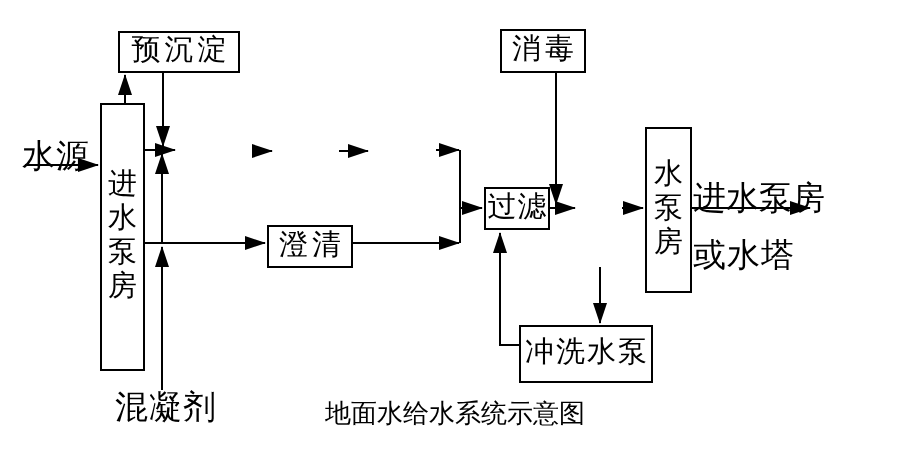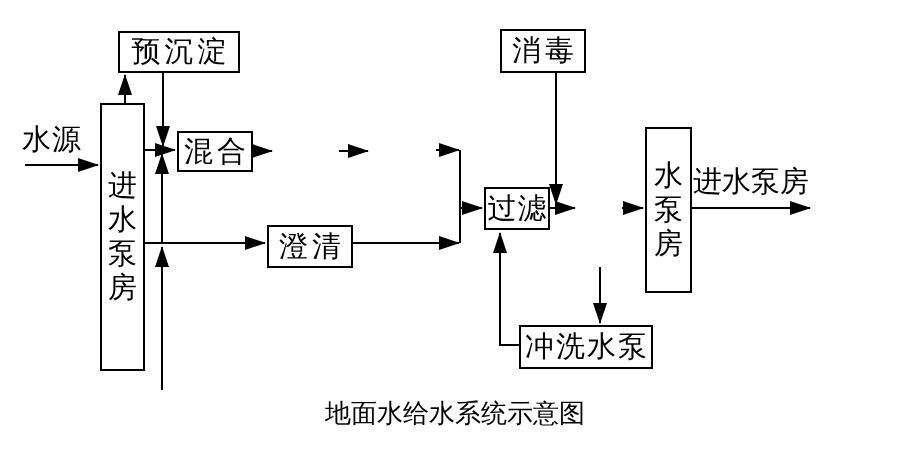--- a/index.html
+++ b/index.html
@@ -1,43 +1,44 @@
 <!DOCTYPE html>
 <html><head>
 <meta charset="utf-8">
 <style>
   html,body{margin:0;padding:0;background:#fff;}
   .canvas{
     position:relative;
     width:900px;height:473px;
     background:#ffffff;
     color:#000;
-    font-family:Liberation Serif, serif;
+    font-family:Liberation Mono, monospace;
     overflow:hidden;
   }
   .connector-layer{position:absolute;left:0;top:0;width:900px;height:473px;}
   .box{
     position:absolute;
     box-sizing:border-box;
     border:2px solid #000;
     background:#fff;
     display:flex;
     align-items:center;
     justify-content:center;
     text-align:center;
     font-size:29px;
     line-height:1.15;
   }
   .box .h-label{letter-spacing:4px;text-indent:4px;white-space:nowrap;}
   .box .v-label{width:1em;word-break:break-all;letter-spacing:0;line-height:1.17;}
   .lbl{
     position:absolute;
-    font-size:29px;
+    font-size:33px;
     white-space:nowrap;
     letter-spacing:1px;
+    margin-top:14px;
   }
   .title{
     position:absolute;
     left:300px;top:396px;width:310px;
     text-align:center;
     font-size:26px;
     letter-spacing:0;
   }
 </style>
 </head>
@@ -75,48 +76,47 @@
   </svg>
 
   <div class="box" style="left:118px;top:31px;width:122px;height:42px">
     <span class="h-label">预沉淀</span>
   </div>
 
   <div class="box" style="left:100px;top:103px;width:45px;height:268px">
     <span class="v-label">进水泵房</span>
   </div>
 
-  <div class="box" style="left:177px;top:131px;width:76px;height:41px">
-    <span class="h-label">混合</span>
-  </div>
 
 
 
   <div class="box" style="left:267px;top:225px;width:86px;height:43px">
     <span class="h-label">澄清</span>
   </div>
 
   <div class="box" style="left:500px;top:29px;width:86px;height:44px">
     <span class="h-label">消毒</span>
   </div>
 
   <div class="box" style="left:484px;top:187px;width:66px;height:43px">
     <span class="h-label" style="letter-spacing:1px;text-indent:1px">过滤</span>
   </div>
 
 
   <div class="box" style="left:645px;top:127px;width:47px;height:166px">
     <span class="v-label">水泵房</span>
   </div>
 
-  <div class="box" style="left:519px;top:325px;width:134px;height:44px">
+  <div class="box" style="left:519px;top:325px;width:134px;height:58px">
     <span class="h-label" style="letter-spacing:2px;text-indent:2px">冲洗水泵</span>
   </div>
 
   <div class="lbl" style="left:22px;top:120px">水源</div>
 
+  <div class="lbl" style="left:115px;top:371px">混凝剂</div>
 
   <div class="lbl" style="left:693px;top:162px;letter-spacing:0">进水泵房</div>
 
+  <div class="lbl" style="left:693px;top:219px">或水塔</div>
 
   <div class="title">地面水给水系统示意图</div>
 
 </div>
 
 </body></html>

